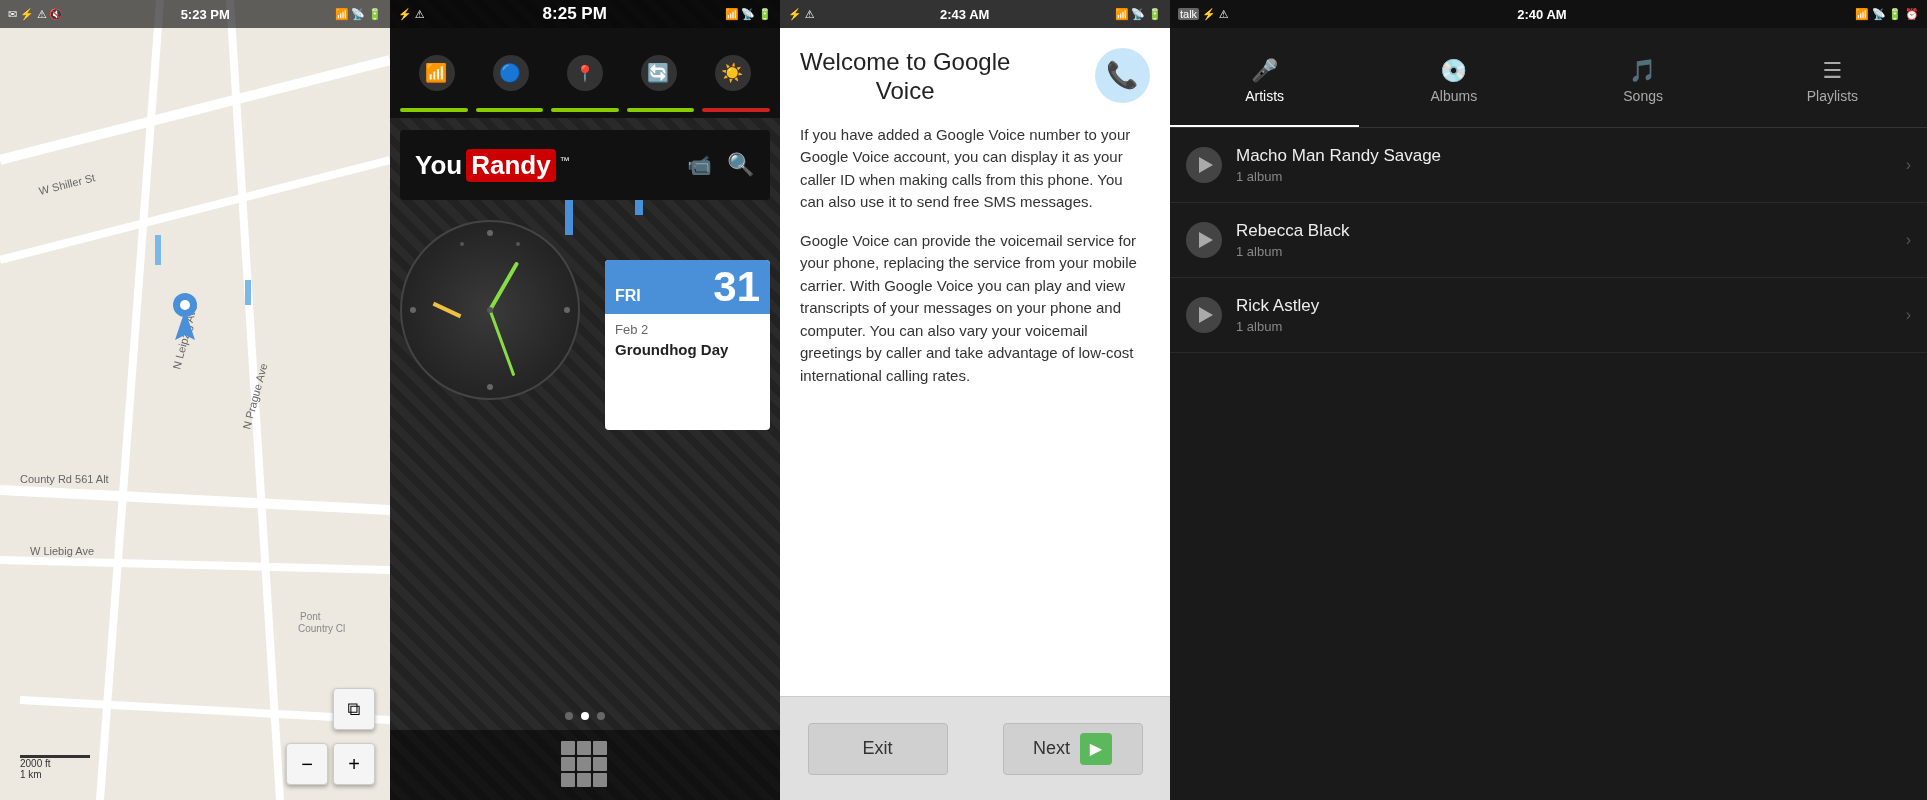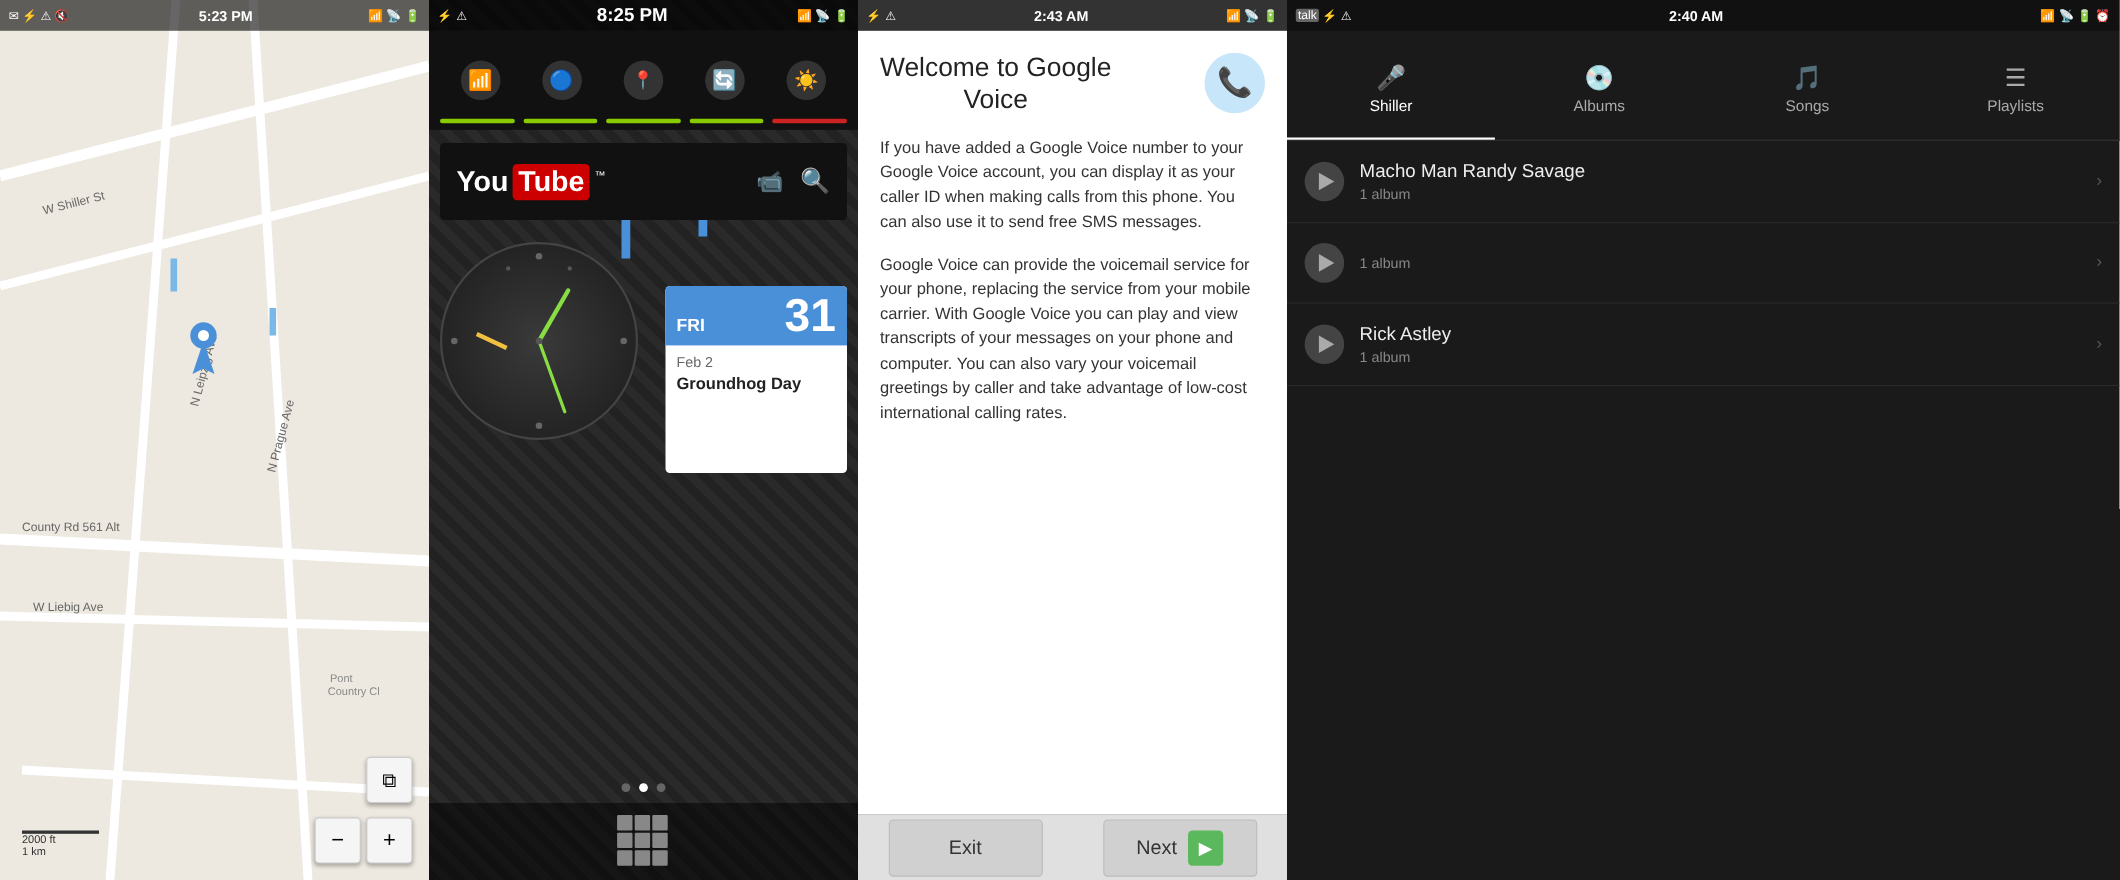--- a/index.html
+++ b/index.html
@@ -397,21 +397,21 @@
       font-size: 26px;
       color: #4a90d9;
     }
     .voice-body-text {
       font-size: 15px;
       color: #333;
       line-height: 1.5;
       margin-bottom: 16px;
     }
     .voice-footer {
-      height: 60px;
+      height: 104px;
       background: #e0e0e0;
       display: flex;
       align-items: center;
       justify-content: space-around;
       flex-shrink: 0;
       border-top: 1px solid #ccc;
       margin-top: 18px;
     }
     .voice-btn {
       min-width: 140px;
@@ -671,21 +671,21 @@
       <div style="flex:1;height:4px;background:#cc2222;border-radius:2px;"></div>
     </div>
   </div>
 
   <div style="position:absolute;top:155px;left:175px;width:8px;height:80px;background:#4a90d9;z-index:8;"></div>
   <div style="position:absolute;top:155px;left:245px;width:8px;height:60px;background:#4a90d9;z-index:8;"></div>
 
   <div class="youtube-widget">
     <div class="youtube-logo">
       <span class="yt-text-you">You</span>
-      <span class="yt-text-tube">Tube</span>
+      <span class="yt-text-tube">Randy</span>
       <span class="yt-text-tm">™</span>
     </div>
     <div class="yt-icons">
       <span class="yt-icon">📹</span>
       <span class="yt-icon" style="font-size:22px;">🔍</span>
     </div>
   </div>
 
   <div class="clock-widget">
     <div class="clock-face">
@@ -791,21 +791,21 @@
       <span style="color:white;font-size:11px;">📶</span>
       <span style="color:white;font-size:11px;">📡</span>
       <span style="color:#7ada00;font-size:11px;">🔋</span>
       <span style="color:white;font-size:11px;">⏰</span>
     </div>
   </div>
 
   <div class="music-tabs">
     <div class="music-tab active">
       <span class="music-tab-icon">🎤</span>
-      <span class="music-tab-label">Shiller</span>
+      <span class="music-tab-label">Artists</span>
     </div>
     <div class="music-tab">
       <span class="music-tab-icon">💿</span>
       <span class="music-tab-label">Albums</span>
     </div>
     <div class="music-tab">
       <span class="music-tab-icon">🎵</span>
       <span class="music-tab-label">Songs</span>
     </div>
     <div class="music-tab">
@@ -824,20 +824,21 @@
         <div class="artist-album-count">1 album</div>
       </div>
       <span class="artist-chevron">›</span>
     </div>
 
     <div class="music-artist-item">
       <div class="artist-play-btn">
         <div class="play-triangle"></div>
       </div>
       <div class="artist-info">
+        <div class="artist-name">Rebecca Black</div>
         <div class="artist-album-count">1 album</div>
       </div>
       <span class="artist-chevron">›</span>
     </div>
 
     <div class="music-artist-item">
       <div class="artist-play-btn">
         <div class="play-triangle"></div>
       </div>
       <div class="artist-info">

